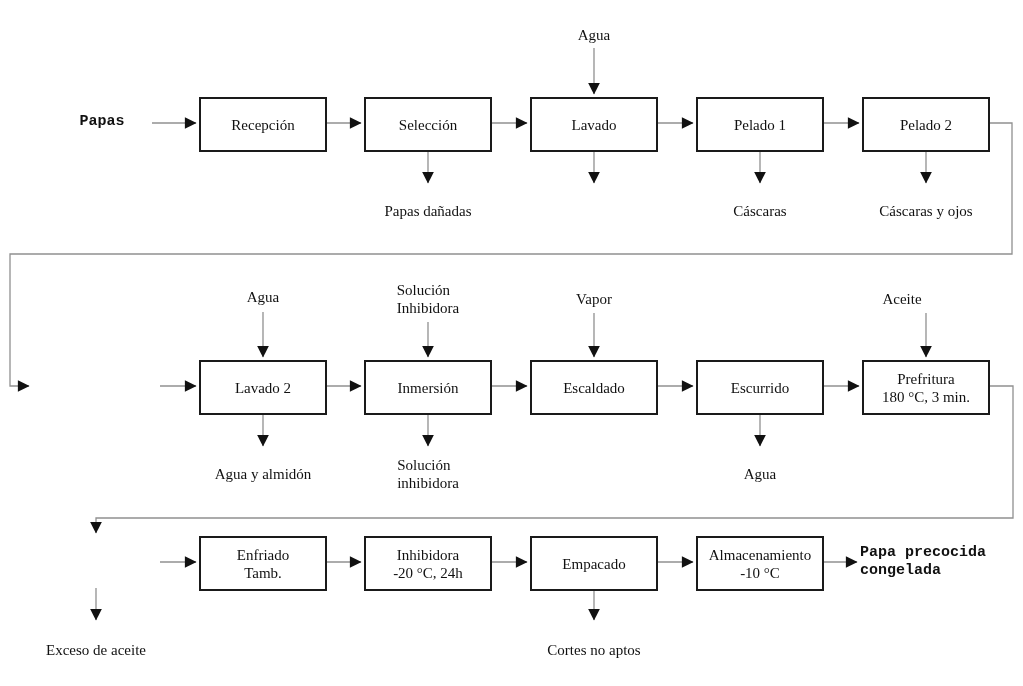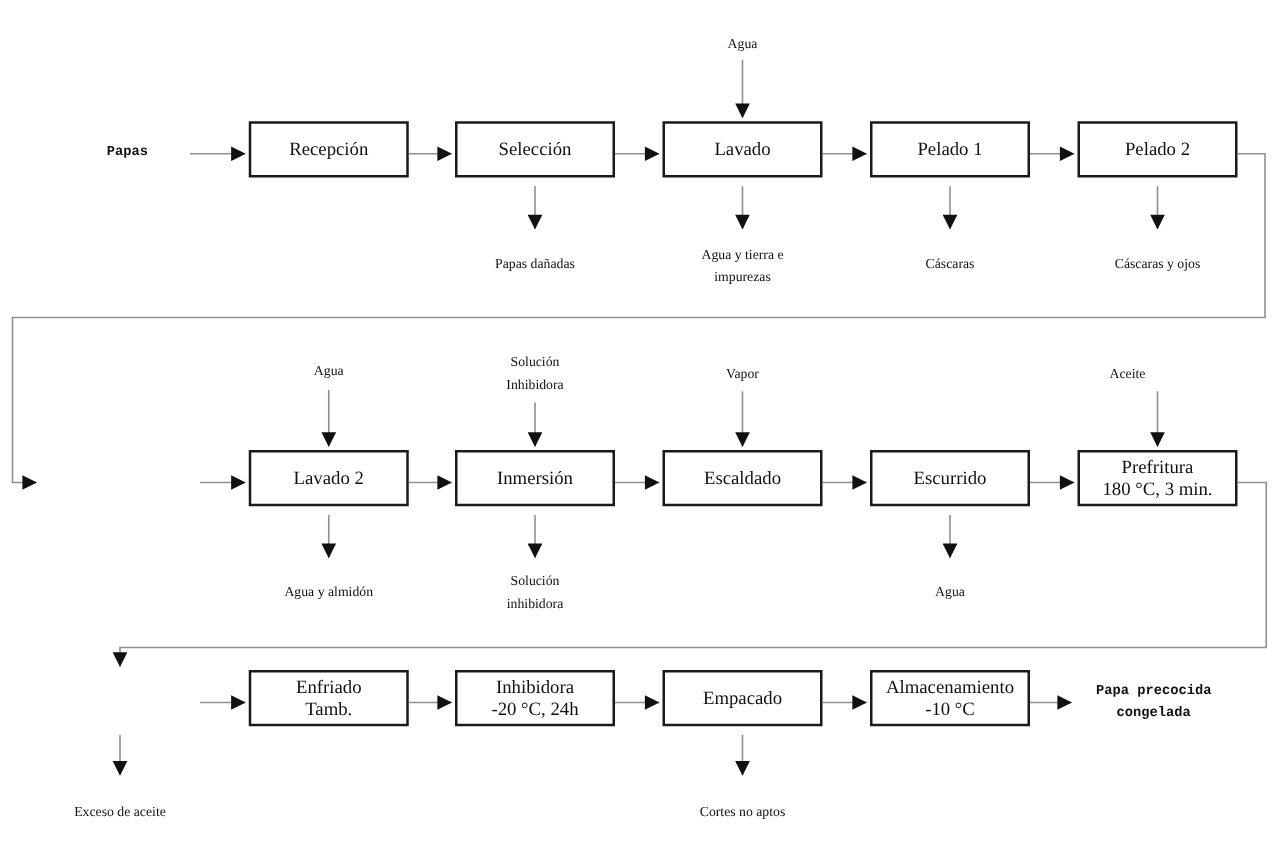--- a/index.html
+++ b/index.html
@@ -2,29 +2,29 @@
 <html><head>
 <meta charset="utf-8">
 <style>
   html,body{margin:0;padding:0;background:#ffffff;}
   #stage{
     position:relative;width:1023px;height:686px;background:#ffffff;overflow:hidden;
     font-family:"Liberation Serif","DejaVu Serif",serif;color:#111111;
   }
   #wires{position:absolute;left:0;top:0;width:1023px;height:686px;}
   .node{
-    position:absolute;width:128px;height:45px;box-sizing:border-box;
+    position:absolute;width:128px;height:55px;box-sizing:border-box;
     background:#ffffff;border:2px solid #1a1a1a;
     display:flex;flex-direction:column;align-items:center;justify-content:center;
     text-align:right;font-size:15px;line-height:18px;
   }
   .node span{display:block;white-space:nowrap;}
   .lbl{
     position:absolute;transform:translate(-50%,-50%);
-    text-align:center;white-space:nowrap;font-size:11px;line-height:18px;
+    white-space:nowrap;font-size:15px;line-height:18px;
   }
   .lbl span{display:block;}
   .bold{font-weight:bold;font-family:Liberation Mono, monospace;}
 </style>
 </head>
 <body>
 
 <div id="stage">
 
   <svg id="wires" viewBox="0 0 1023 686" xmlns="http://www.w3.org/2000/svg">
@@ -150,24 +150,20 @@
   <div class="lbl" style="left:594px;top:299px">
     <span>Vapor</span>
   </div>
   <div class="lbl" style="left:902px;top:299px">
     <span>Aceite</span>
   </div>
 
   <div class="lbl" style="left:428px;top:211px">
     <span>Papas dañadas</span>
   </div>
-  <div class="lbl" style="left:594px;top:213px">
-    <span>Agua y tierra e</span>
-    <span>impurezas</span>
-  </div>
   <div class="lbl" style="left:760px;top:211px">
     <span>Cáscaras</span>
   </div>
   <div class="lbl" style="left:926px;top:211px">
     <span>Cáscaras y ojos</span>
   </div>
   <div class="lbl" style="left:263px;top:474px">
     <span>Agua y almidón</span>
   </div>
   <div class="lbl" style="left:428px;top:474px">

